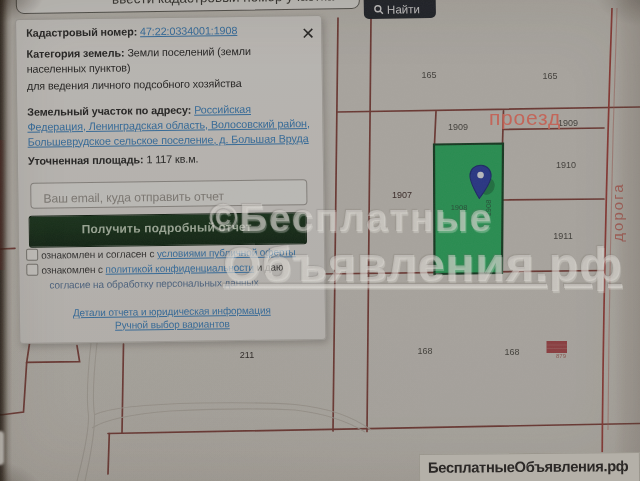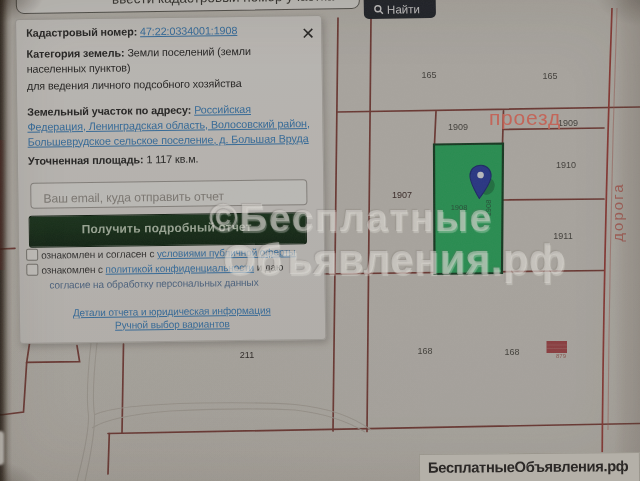--- a/index.html
+++ b/index.html
@@ -128,22 +128,22 @@
     radial-gradient(70px 40px at -5px -5px, rgba(40,28,16,0.55), rgba(40,28,16,0) 70%),
     radial-gradient(70px 45px at 645px -5px, rgba(70,60,50,0.35), rgba(70,60,50,0) 70%),
     linear-gradient(90deg, rgba(120,100,85,0) 0 614px, rgba(120,100,85,0.10) 624px, rgba(100,82,66,0.16) 640px);
   box-shadow: inset 0 0 70px rgba(80,70,58,0.14);"></div>
 <div class="abs" style="left:0;top:0;width:640px;height:481px;pointer-events:none;background:linear-gradient(180deg, rgba(110,95,80,0) 55%, rgba(110,95,80,0.015) 75%, rgba(110,95,80,0.035) 100%);"></div>
 
 </div>
 
 <div class="abs" style="left:209px;top:196px;font-size:39px;font-weight:bold;letter-spacing:1.5px;
      color:rgba(228,226,221,0.5);text-shadow:-1px -1.5px 1px rgba(110,105,100,0.22), 1px 1.5px 1px rgba(250,248,243,0.3);white-space:nowrap;filter:blur(0.5px);">©Бесплатные</div>
-<div class="abs" style="left:223px;top:236px;font-size:42px;font-weight:bold;letter-spacing:0.4px;
-     color:rgba(228,226,221,0.5);text-shadow:-1px -1.5px 1px rgba(110,105,100,0.22), 1px 1.5px 1px rgba(250,248,243,0.3);white-space:nowrap;filter:blur(0.5px);">Объявления.рф</div>
+<div class="abs" style="left:223px;top:236px;font-size:49px;font-weight:bold;letter-spacing:0.4px;
+     color:rgba(228,226,221,0.5);text-shadow:-1px -1.5px 1px rgba(110,105,100,0.22), 1px 1.5px 1px rgba(250,248,243,0.3);white-space:nowrap;filter:blur(0.5px);text-decoration:underline;">Объявления.рф</div>
 
 <div class="abs" style="left:419px;top:453px;width:219px;height:30px;background:#b5b2ab;
      border:1px solid #9a978f;transform:rotate(-0.5deg);"></div>
 <div class="abs" style="left:428px;top:459px;font-size:14.8px;font-weight:bold;color:#232120;
      letter-spacing:-0.4px;transform:rotate(-0.5deg);">БесплатныеОбъявления.рф</div>
 <div class="abs" style="left:-10px;top:431px;width:14px;height:34px;background:rgba(186,183,177,0.9);border-radius:4px;filter:blur(0.8px);"></div>
 <svg class="abs" style="left:0;top:0;opacity:0.05;pointer-events:none;" width="640" height="481">
  <filter id="nz">
       <feTurbulence type="fractalNoise" baseFrequency="0.9" numOctaves="2" stitchTiles="stitch"></feTurbulence>
  <feColorMatrix type="matrix" values="0 0 0 0 0.5  0 0 0 0 0.48  0 0 0 0 0.45  0 0 0 1 0"></feColorMatrix>

